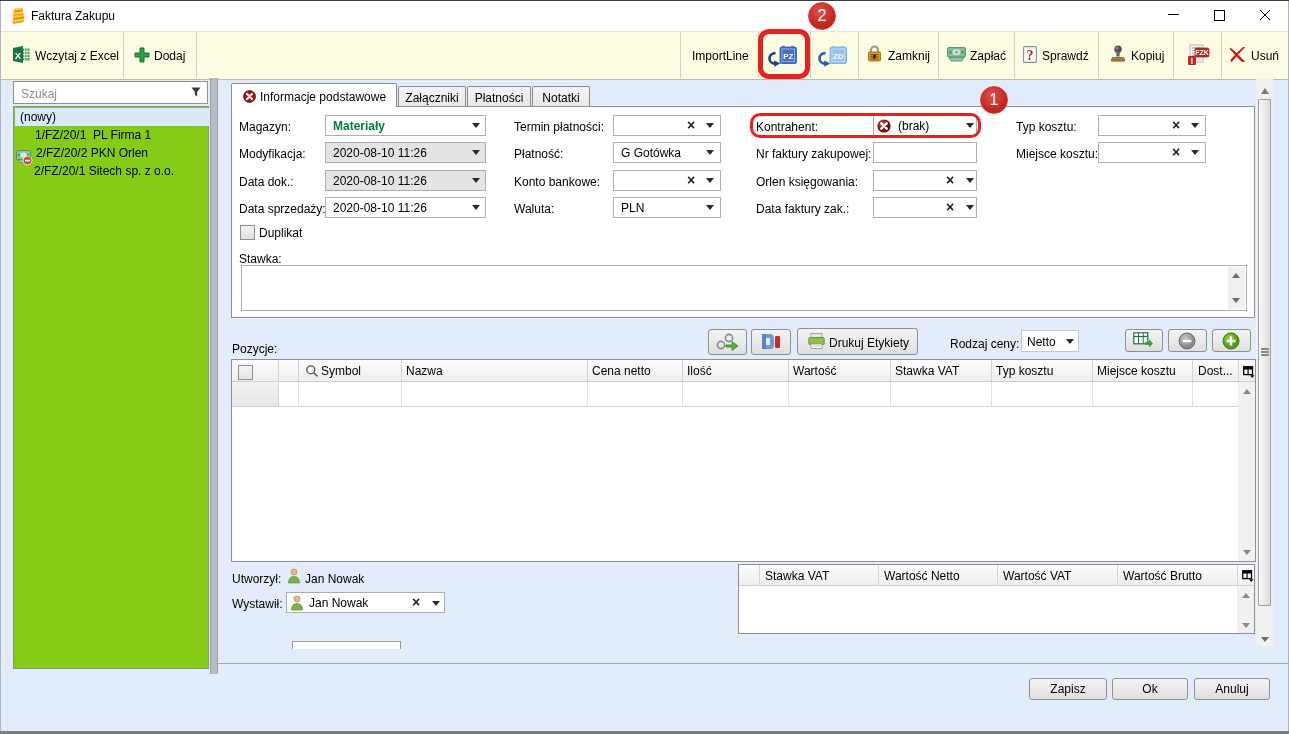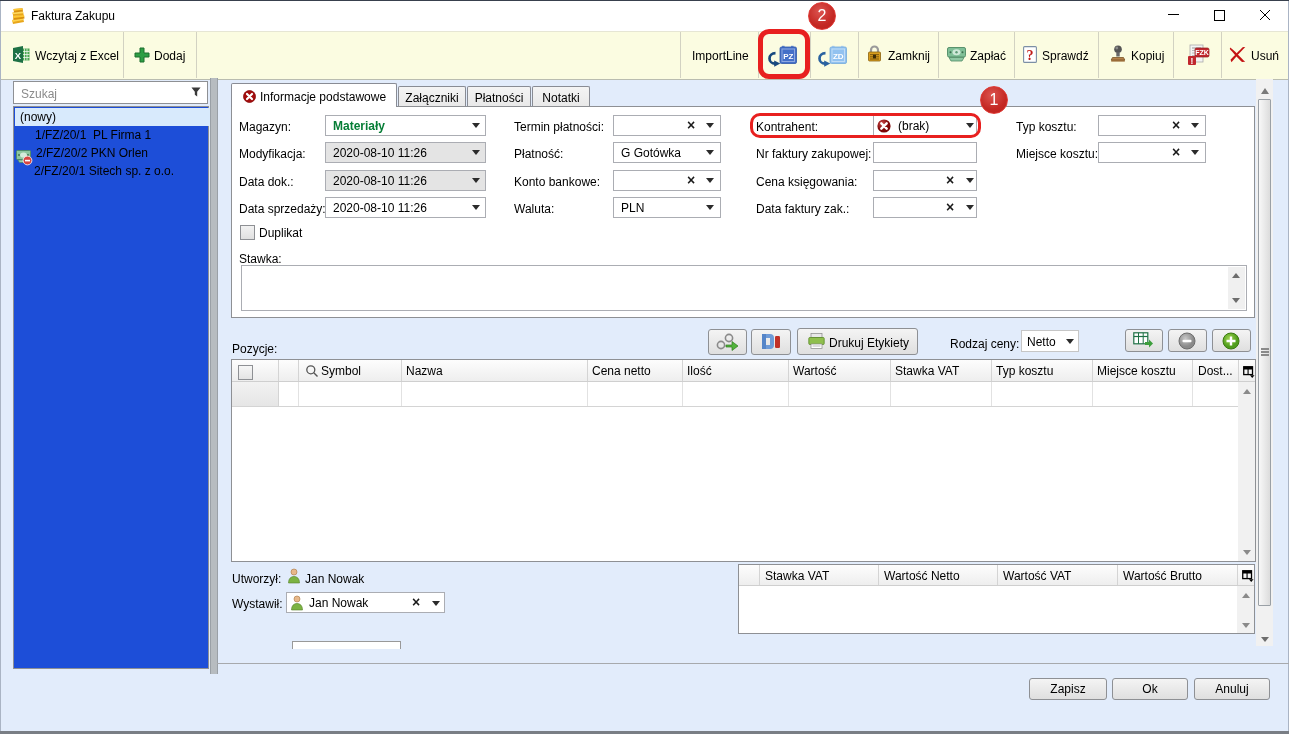--- a/index.html
+++ b/index.html
@@ -13,21 +13,21 @@
 #leftborder{left:0;top:1px;width:1px;height:733px;background:#aab4c4}
 #rightborder{left:1288px;top:1px;width:1px;height:733px;background:#aab4c4}
 #bottomborder{left:0;top:731px;width:1289px;height:3px;background:#797E85}
 
 #toolbar{left:1px;top:31px;width:1287px;height:47px;background:#FBFCE1;border-top:1px solid #e6e6d4;border-bottom:1px solid #b9bcb0}
 .tsep{position:absolute;top:32px;width:1px;height:46px;background:#d2d2c2}
 .tbtxt{position:absolute;top:49px;font-size:12px;color:#000}
 
 #searchbox{left:13px;top:81px;width:193px;height:21px;background:#fff;border:1px solid #8e9094}
 #searchtxt{left:21px;top:87px;color:#8a8a8a;font-size:12px}
-#listbox{left:13px;top:106px;width:194px;height:561px;background:#1d4ed8;border:1px solid #8e9094}
+#listbox{left:13px;top:106px;width:194px;height:561px;background:#84cc16;border:1px solid #8e9094}
 #splitter{left:210px;top:78px;width:6px;height:596px;background:#b7bcc0;border-left:1px solid #9aa0a6;border-right:1px solid #9aa0a6}
 .litem{position:absolute;left:1px;width:192px;height:18px;line-height:18px;padding-left:5px;font-size:12px}
 
 .tab{position:absolute;box-sizing:border-box;border:1px solid #898c94;border-bottom:none;text-align:center;font-size:12px}
 #tabactive{left:231px;top:83px;width:166px;height:24px;background:#fff;z-index:3;border-radius:2px 2px 0 0}
 .tabin{top:86px;height:21px;background:linear-gradient(#f4f4f4,#e8e8e8);border-radius:2px 2px 0 0;z-index:1;padding-top:4px;box-sizing:border-box}
 
 #mainpanel{left:231px;top:106px;width:1024px;height:212px;background:#fff;border:1px solid #8e9094;box-sizing:border-box;z-index:2}
 
 .lbl{position:absolute;font-size:12px;white-space:nowrap;z-index:4}
@@ -264,21 +264,21 @@
         <stop offset="100%" stop-color="#7e0606"></stop>
       </radialGradient>
   <circle cx="7" cy="7" r="6.6" fill="url(#rg1)"></circle>
   <path d="M4.3 4.3 L9.7 9.7 M9.7 4.3 L4.3 9.7" stroke="#fff" stroke-width="2.4" stroke-linecap="round"></path>
  </svg>
  <span style="position:absolute;left:24px;top:3px">(brak)</span>
   </div>
 <div class="darr" style="left:966px;top:123px"></div>
 <div class="lbl" style="left:756px;top:147px">Nr faktury zakupowej:</div>
 <div class="fld" style="left:873px;top:142px;width:104px"></div>
-<div class="lbl" style="left:756px;top:175px">Cena księgowania:</div>
+<div class="lbl" style="left:756px;top:175px">Orlen księgowania:</div>
 <div class="fld" style="left:873px;top:170px;width:104px"></div>
 <div class="xmark" style="left:946px;top:172px">×</div>
 <div class="darr" style="left:966px;top:178px"></div>
 <div class="lbl" style="left:756px;top:202px">Data faktury zak.:</div>
 <div class="fld" style="left:873px;top:197px;width:104px"></div>
 <div class="xmark" style="left:946px;top:199px">×</div>
 <div class="darr" style="left:966px;top:205px"></div>
 
 <div class="lbl" style="left:1016px;top:120px">Typ kosztu:</div>
 <div class="fld" style="left:1098px;top:115px;width:108px"></div>

